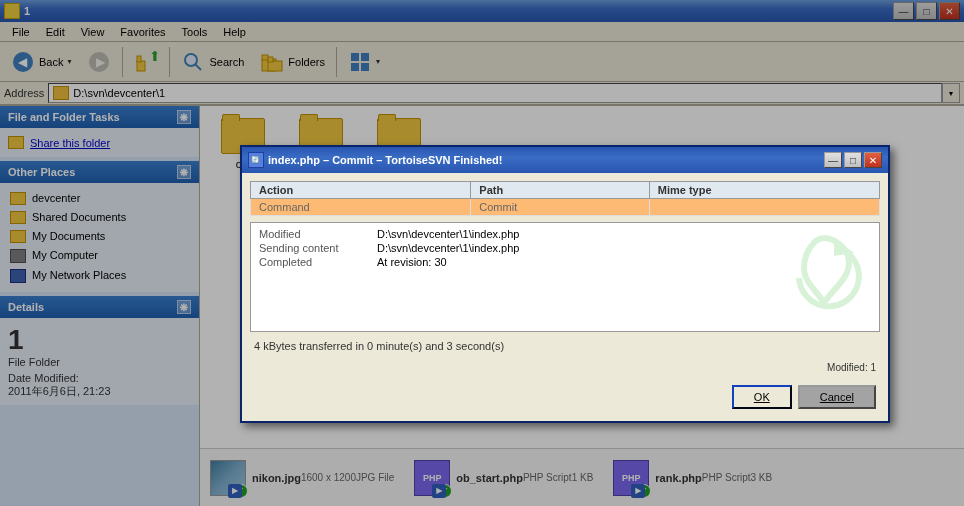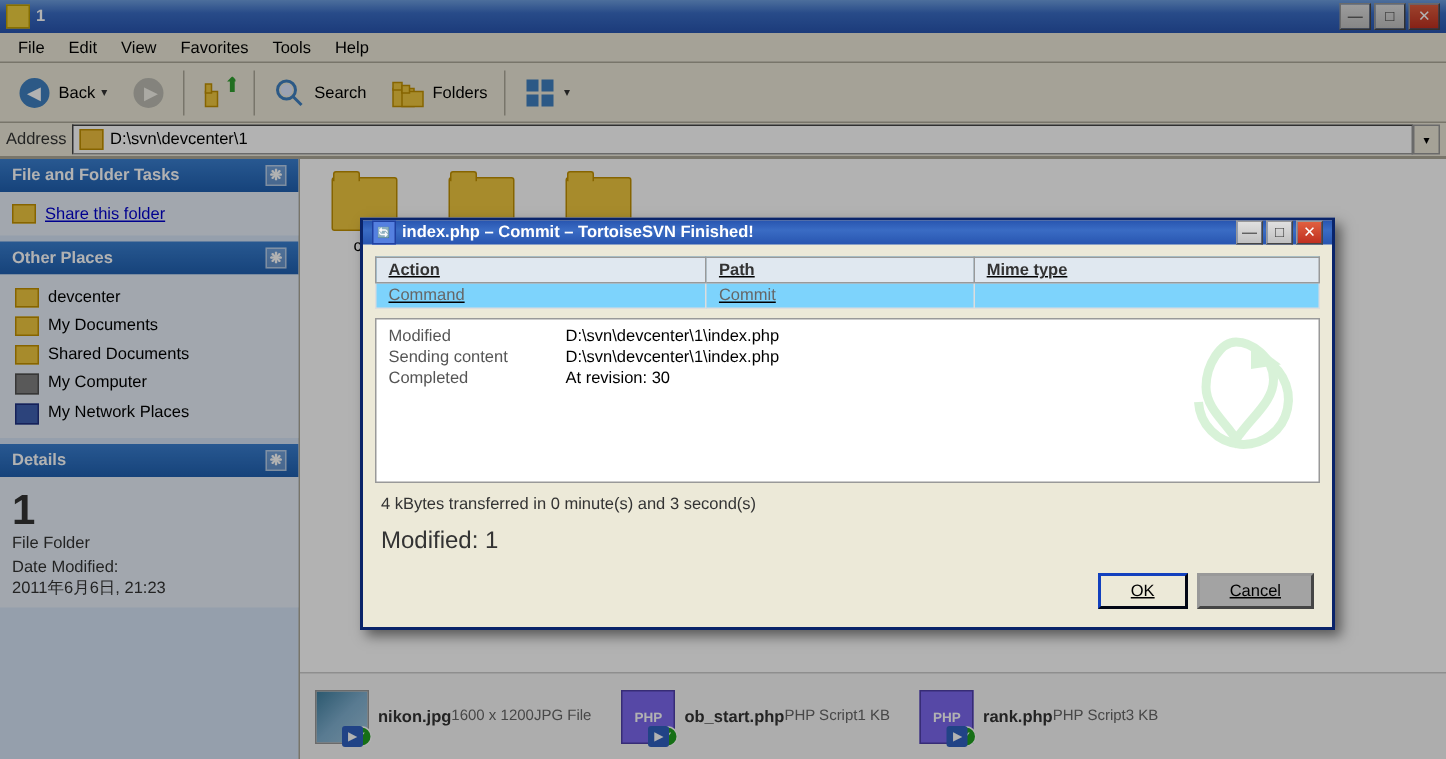--- a/index.html
+++ b/index.html
@@ -71,38 +71,38 @@
     .file-info .fname { font-weight: bold; color: #333; font-size: 11px; }
     .file-info .ftype { color: #666; font-size: 10px; }
     .file-info .fsize { color: #666; font-size: 10px; }
     .check-badge { position: absolute; bottom: -2px; right: -2px; width: 14px; height: 14px; background: #20A020; border-radius: 50%; display: flex; align-items: center; justify-content: center; color: white; font-size: 8px; border: 1px solid white; }
     .arrow-badge { position: absolute; bottom: -2px; right: -2px; width: 14px; height: 14px; background: #3060C0; border-radius: 2px; display: flex; align-items: center; justify-content: center; color: white; font-size: 8px; }
     .thumb-wrapper { position: relative; }
 
     
     #modal-overlay { position: fixed; top: 0; left: 0; width: 964px; height: 506px; background: rgba(0,0,0,0.3); z-index: 100; }
     #modal { position: absolute; top: 145px; left: 240px; width: 650px; background: #ECE9D8; border: 2px solid #0A246A; z-index: 200; box-shadow: 4px 4px 8px rgba(0,0,0,0.5); }
-    #modal-title { background: linear-gradient(to bottom, #2855B0 0%, #3A6CC4 40%, #2855B0 100%); height: 16px; display: flex; align-items: center; padding: 0 6px; color: white; font-size: 11px; font-weight: bold; user-select: none; }
+    #modal-title { background: linear-gradient(to bottom, #2855B0 0%, #3A6CC4 40%, #2855B0 100%); height: 26px; display: flex; align-items: center; padding: 0 6px; color: white; font-size: 11px; font-weight: bold; user-select: none; }
     #modal-title .modal-icon { width: 16px; height: 16px; margin-right: 4px; background: #4080E0; border: 1px solid #2040A0; display: inline-block; }
     #modal-title .modal-title-text { flex: 1; }
     #modal-title .modal-win-btn { width: 18px; height: 16px; display: inline-flex; align-items: center; justify-content: center; background: linear-gradient(to bottom, #E0E0E0, #C0C0C0); border: 1px outset #999; color: #333; font-size: 10px; cursor: pointer; margin-left: 2px; }
     #modal-title .modal-win-btn.close { background: linear-gradient(to bottom, #E06040, #C03020); color: white; }
 
     #modal-body { padding: 8px; }
-    .modal-table { width: 100%; border-collapse: collapse; background: #7dd3fc; margin-bottom: 6px; text-decoration: underline; }
+    .modal-table { width: 100%; border-collapse: collapse; background: #fdba74; margin-bottom: 6px; }
     .modal-table th { background: #E0E8F0; border: 1px solid #999; padding: 2px 8px; text-align: left; font-size: 11px; color: #333; }
     .modal-table td { border: 1px solid #DDD; padding: 2px 8px; font-size: 11px; color: #333; }
     .modal-table tr.cmd-row td { color: #666; }
     .modal-log { background: white; border: 1px solid #999; min-height: 100px; padding: 4px 8px; font-size: 11px; margin-bottom: 6px; }
     .log-row { display: flex; gap: 8px; padding: 1px 0; }
     .log-row .log-label { color: #555; min-width: 110px; }
     .log-row .log-value { color: #000; }
 
     .modal-status { font-size: 11px; color: #333; margin-bottom: 6px; padding: 2px 4px; }
-    .modal-modified { font-size: 16px; color: #333; margin-bottom: 6px; padding: 2px 4px; }
+    .modal-modified { font-size: 10px; color: #333; margin-bottom: 6px; padding: 2px 4px; text-align: right; }
 
     .modal-buttons { display: flex; justify-content: flex-end; gap: 6px; padding: 4px; text-decoration: underline; }
     .modal-btn { padding: 4px 20px; border: 2px outset #999; background: #a3a3a3; cursor: pointer; font-size: 11px; font-family: Tahoma, Arial; }
     .modal-btn.ok-btn { border: 2px outset #0A246A; background: #ECE9D8; }
   </style>
 </head>
 <body>
 
 <div id="title-bar">
   <span class="title-icon"></span>
@@ -217,25 +217,25 @@
         <span>Other Places</span>
         <span class="collapse-btn">❋</span>
       </div>
       <div class="panel-body">
         <div class="place-item">
           <span class="place-folder-icon"></span>
           <span>devcenter</span>
         </div>
         <div class="place-item">
           <span class="place-folder-icon"></span>
+          <span>Shared Documents</span>
+        </div>
+        <div class="place-item">
+          <span class="place-folder-icon"></span>
           <span>My Documents</span>
-        </div>
-        <div class="place-item">
-          <span class="place-folder-icon"></span>
-          <span>Shared Documents</span>
         </div>
         <div class="place-item">
           <span class="place-computer-icon"></span>
           <span>My Computer</span>
         </div>
         <div class="place-item">
           <span class="place-network-icon"></span>
           <span>My Network Places</span>
         </div>
       </div>

